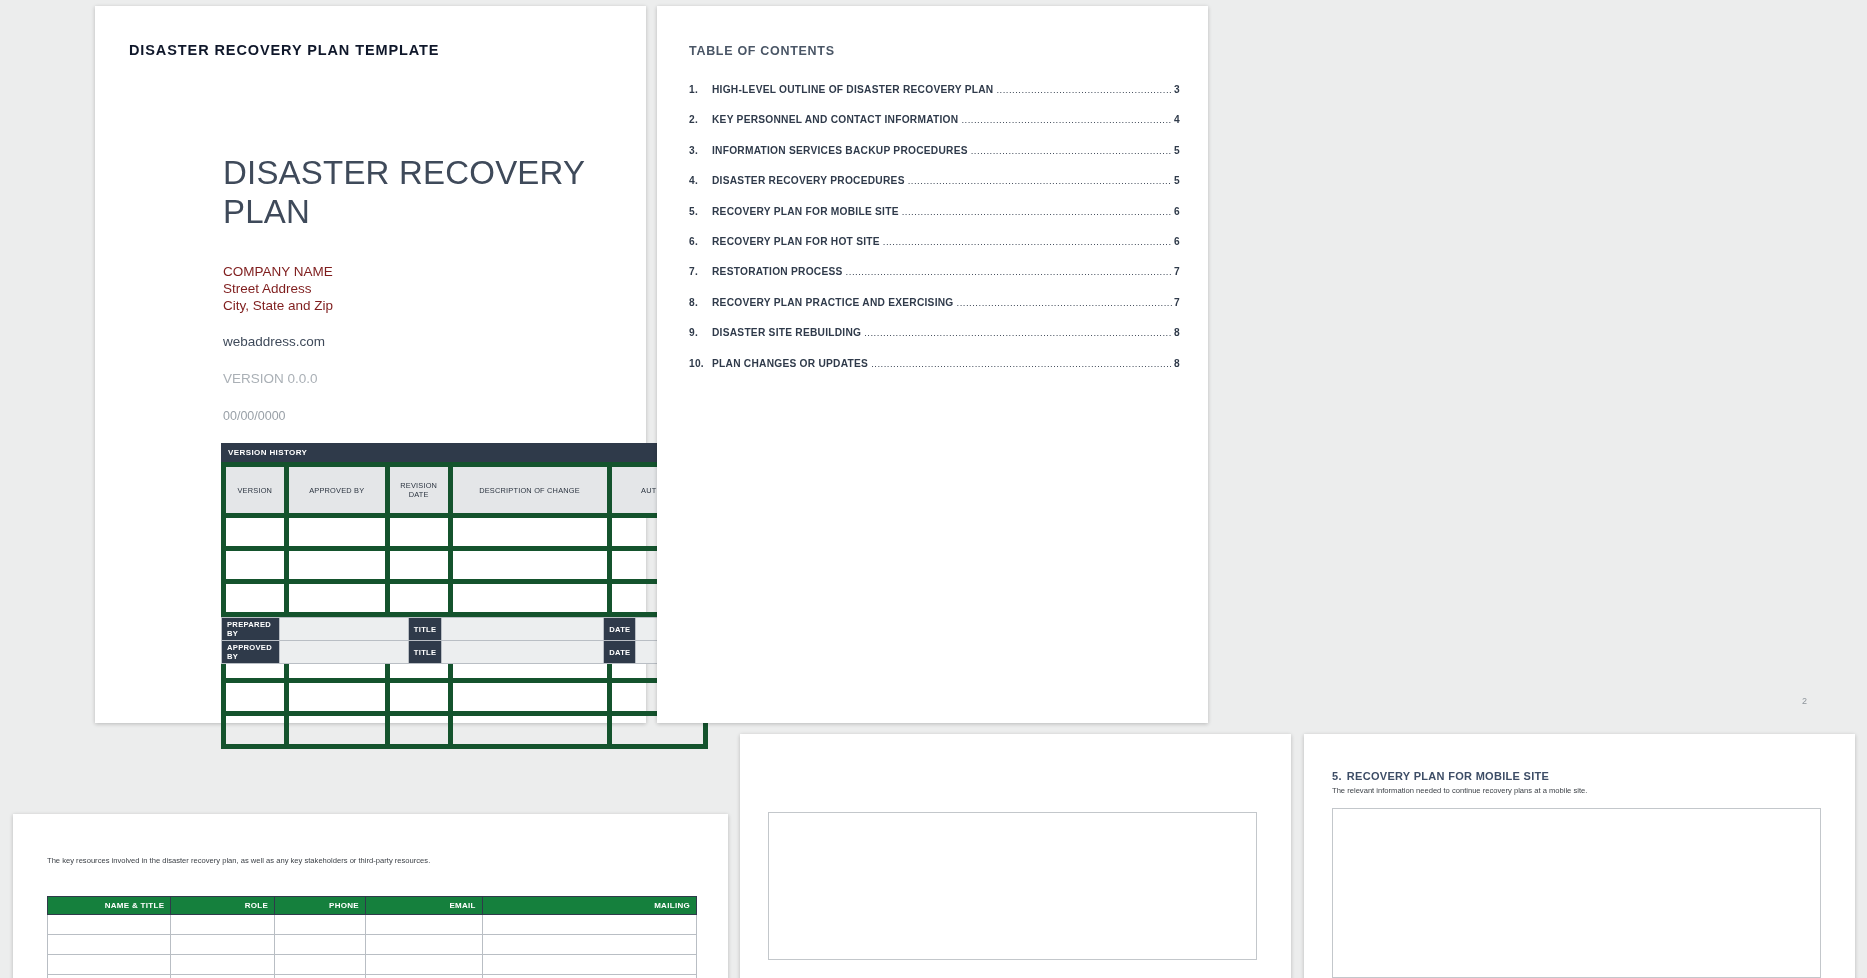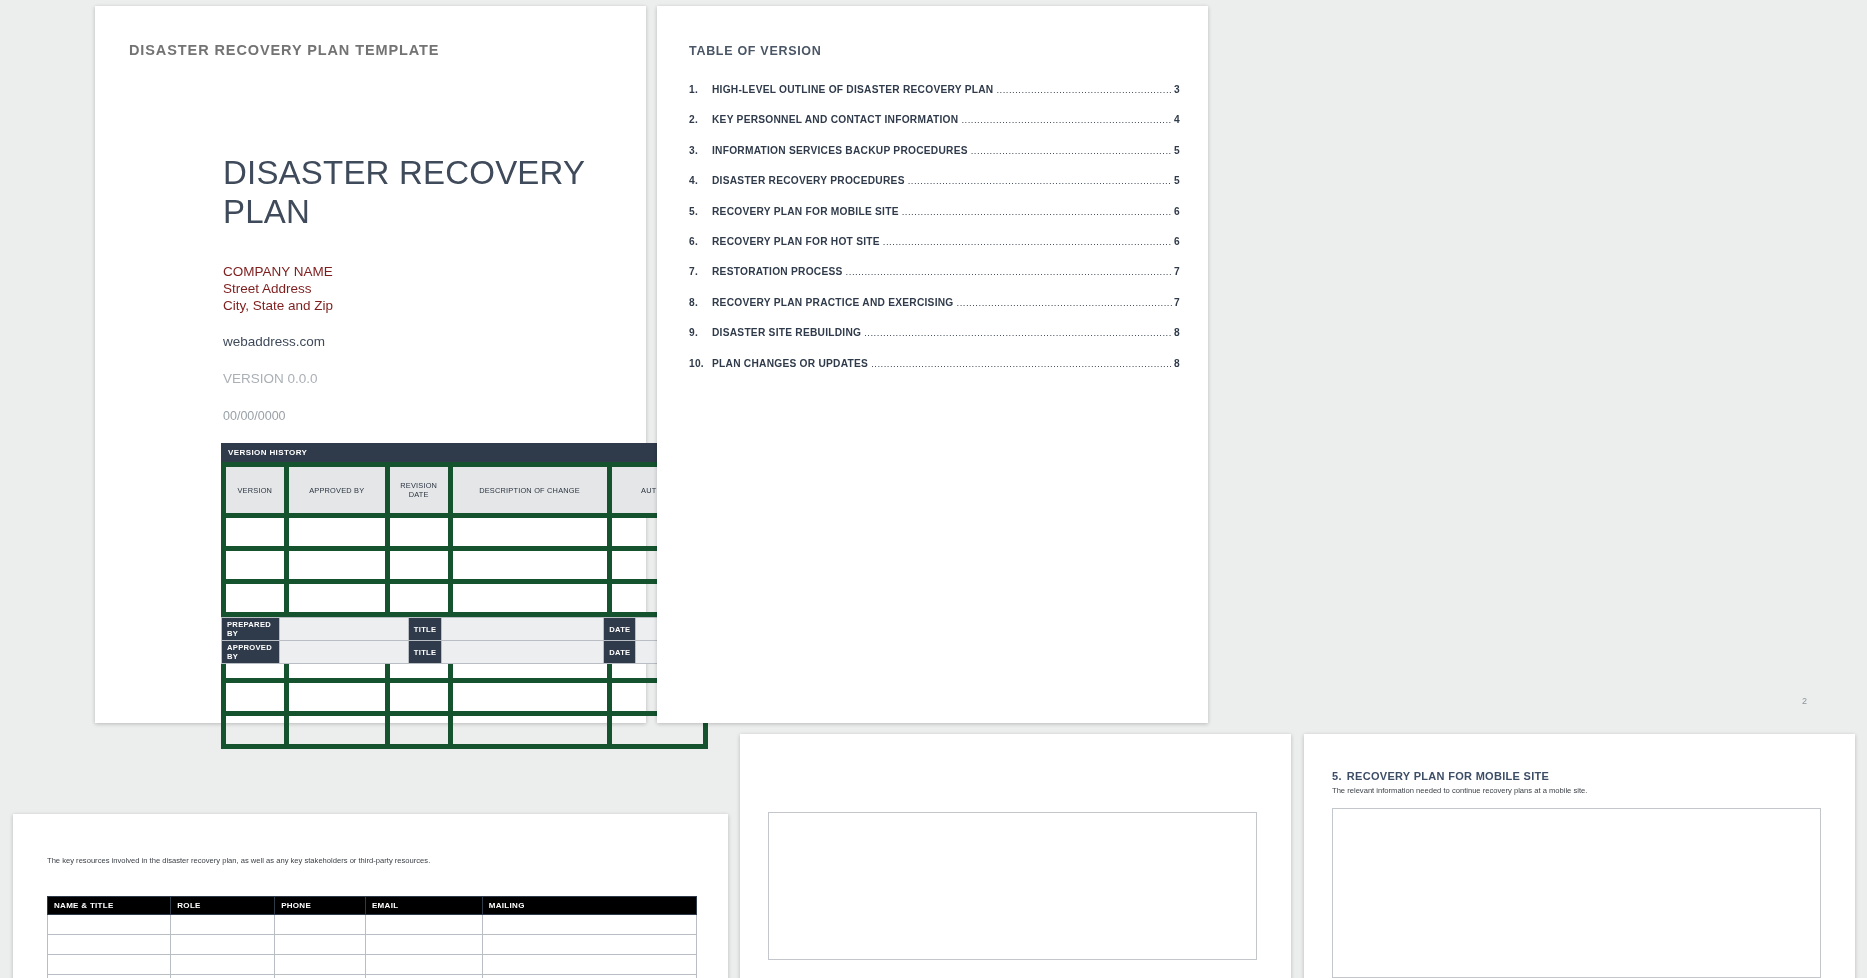--- a/index.html
+++ b/index.html
@@ -19,21 +19,21 @@
     position: absolute;
     background: #ffffff;
     box-shadow: 0 1px 4px rgba(0,0,0,0.22);
   }
 
   
   #page1 { left: 95px; top: 6px; width: 551px; height: 717px; }
   .cover-header {
     position: absolute; left: 34px; top: 36px;
     font-size: 14.5px; font-weight: bold; letter-spacing: 0.9px;
-    color: #737373;
+    color: #0f172a;
   }
   .cover-title {
     position: absolute; left: 128px; top: 148px; width: 400px;
     font-size: 33px; color: #3f4a5a; line-height: 1.18;
     letter-spacing: 0.2px;
   }
   .cover-company {
     position: absolute; left: 128px; top: 258px;
     font-size: 13.5px; color: #7f1d1d; line-height: 1.25;
   }
@@ -120,22 +120,22 @@
   .box {
     border: 1px solid #c3c7cb; background: #ffffff;
   }
 
   
   #page4 { left: 13px; top: 814px; width: 715px; height: 320px; }
   table.kp {
     border-collapse: collapse; width: 100%; font-size: 8px; color: #2b3440;
   }
   table.kp th {
-    background: #000000; color: #fff; font-size: 8px; font-weight: bold;
-    border: 1px solid #2f3a4a; text-align: left;
+    background: #15803d; color: #fff; font-size: 8px; font-weight: bold;
+    border: 1px solid #2f3a4a; text-align: right;
     padding: 4px 6px; letter-spacing: 0.3px;
   }
   table.kp td { border: 1px solid #b9bec4; height: 20px; }
 
   
   #page5 { left: 740px; top: 734px; width: 551px; height: 400px; }
   
   #page6 { left: 1304px; top: 734px; width: 551px; height: 400px; }
 </style>
 </head>
@@ -241,21 +241,21 @@
           <td class="shade"></td>
         </tr>
       </tbody>
         </table>
     </div>
 
     <div class="pagenum" style="left:580px; top:690px;">1</div>
   </div>
 
   <div class="page" id="page2">
-    <div class="toc-title">TABLE OF VERSION</div>
+    <div class="toc-title">TABLE OF CONTENTS</div>
     <div class="toc-list">
 
       <div class="toc-row">
         <span class="toc-num">1.</span>
         <span class="toc-label">HIGH-LEVEL OUTLINE OF DISASTER RECOVERY PLAN</span>
         <span class="toc-dots">..................................................................................................................</span>
         <span class="toc-page">3</span>
       </div>
 
       <div class="toc-row">

